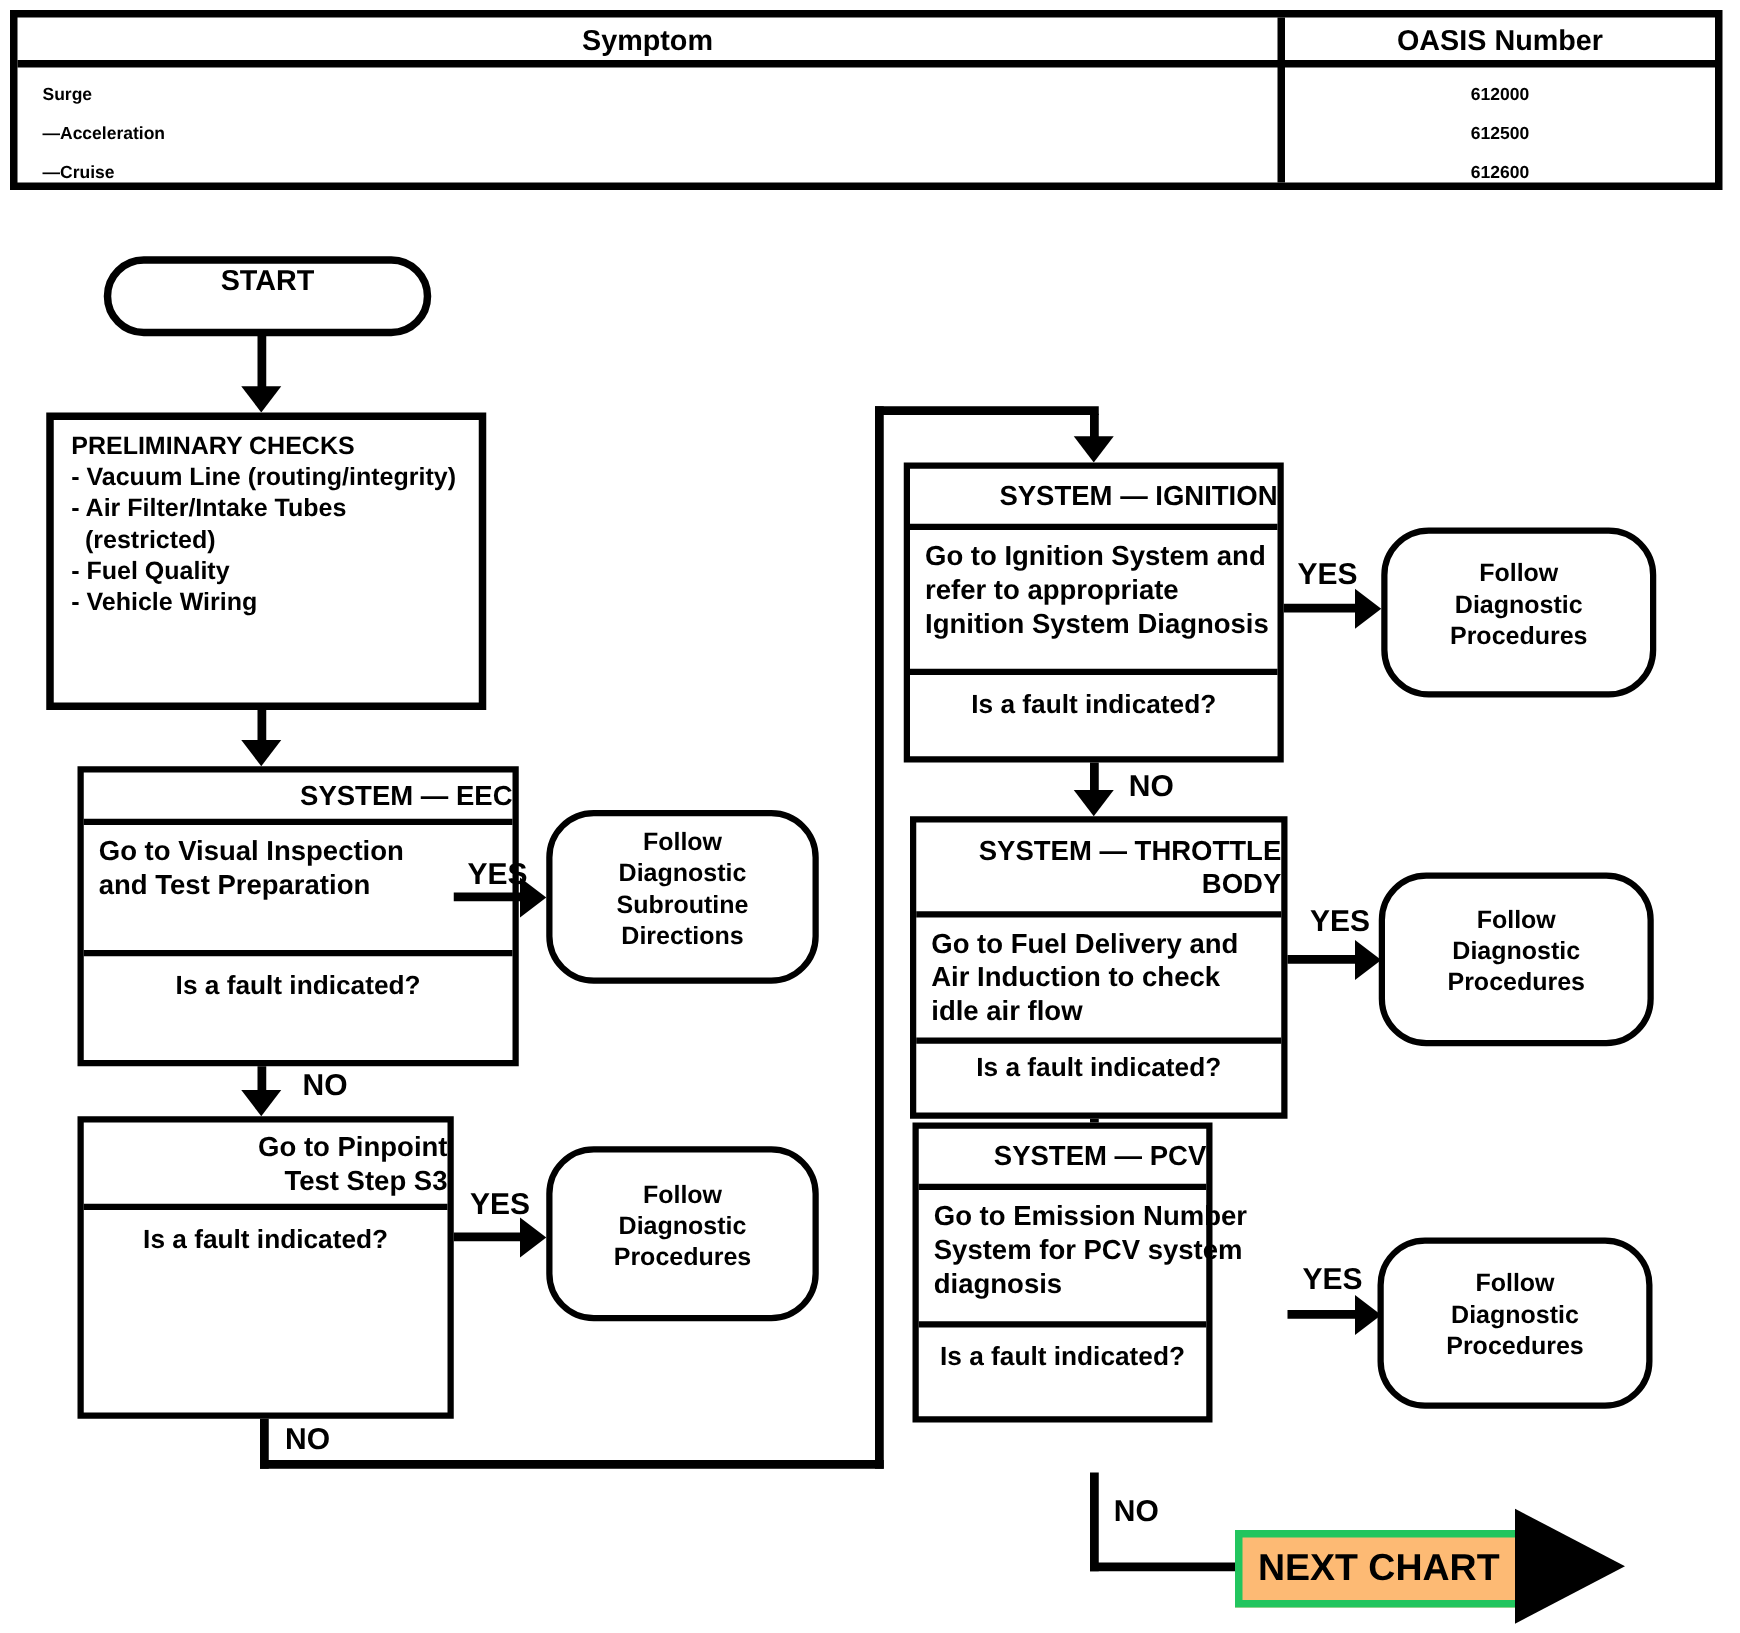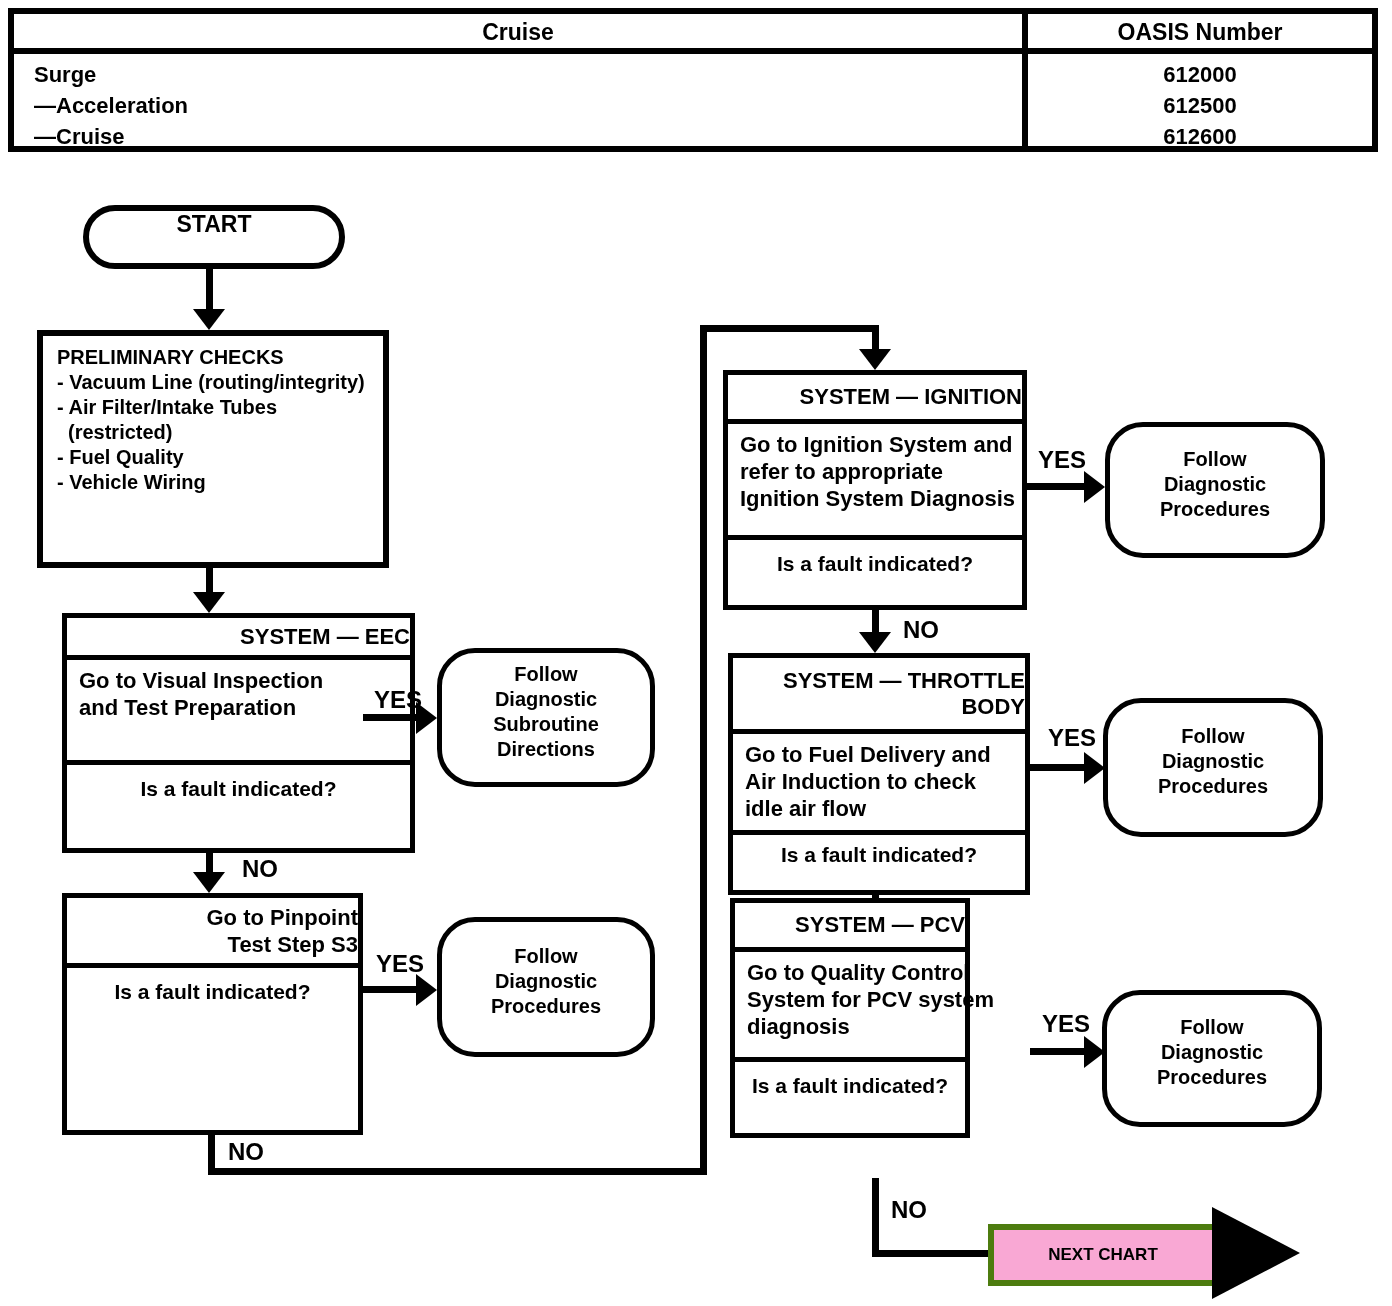--- a/index.html
+++ b/index.html
@@ -7,21 +7,21 @@
           font-family:"Liberation Sans",sans-serif;overflow:hidden;}
 
   
   .tbl{position:absolute;left:8px;top:8px;width:1370px;height:144px;border:6px solid #000;box-sizing:border-box;}
   .tbl-colsep{position:absolute;top:0;bottom:0;left:1008px;width:6px;background:#000;}
   .tbl-headsep{position:absolute;left:0;right:0;top:34px;height:6px;background:#000;}
   .th{position:absolute;top:3px;height:30px;display:flex;align-items:center;justify-content:center;
       font-weight:bold;font-size:23px;white-space:nowrap;}
   .th1{left:0;width:1008px;}
   .th2{left:1014px;width:344px;}
-  .tcell{position:absolute;height:30px;display:flex;align-items:center;font-weight:bold;font-size:22px;white-space:nowrap;}
+  .tcell{position:absolute;height:30px;display:flex;align-items:center;font-weight:bold;font-size:14px;white-space:nowrap;}
   .tsym{left:20px;}
   .toas{left:1014px;width:344px;justify-content:center;}
   .r0{top:46px;} .r1{top:77px;} .r2{top:108px;}
 
   
   .oval{position:absolute;border:6px solid #000;border-radius:34px;box-sizing:border-box;
         display:flex;justify-content:center;font-weight:bold;font-size:23px;background:#fff;}
   .box{position:absolute;border:5px solid #000;box-sizing:border-box;background:#fff;display:flex;flex-direction:column;}
   .sec-h{display:flex;flex-direction:column;align-items:flex-end;justify-content:center;text-align:center;
          font-weight:bold;font-size:22px;line-height:26px;border-bottom:5px solid #000;box-sizing:border-box;white-space:nowrap;}
@@ -33,34 +33,34 @@
         font-weight:bold;font-size:20px;line-height:25px;padding-bottom:12px;white-space:nowrap;}
   .hline,.vline{position:absolute;background:#000;}
   .hline{height:7px;} .vline{width:7px;}
   .arrow-d{position:absolute;width:0;height:0;border-left:16px solid transparent;
            border-right:16px solid transparent;border-top:21px solid #000;}
   .arrow-r{position:absolute;width:0;height:0;border-top:16px solid transparent;
            border-bottom:16px solid transparent;border-left:21px solid #000;}
   .lbl{position:absolute;font-weight:bold;font-size:24px;white-space:nowrap;}
   .prelim-line{white-space:nowrap;}
   .indent{padding-left:11px;}
-  .nextrect{position:absolute;border:6px solid #4d7c0f;box-sizing:border-box;display:flex;align-items:center;
-            justify-content:center;font-weight:bold;font-size:17px;background:#f9a8d4;white-space:nowrap;}
+  .nextrect{position:absolute;border:6px solid #22c55e;box-sizing:border-box;display:flex;align-items:center;
+            justify-content:center;font-weight:bold;font-size:30px;background:#fdba74;white-space:nowrap;}
   .nexttri{position:absolute;width:0;height:0;border-top:46px solid transparent;
            border-bottom:46px solid transparent;border-left:88px solid #000;}
 </style>
 </head>
 <body>
 
 <div class="canvas">
 
   <div class="tbl">
     <div class="tbl-colsep"></div>
     <div class="tbl-headsep"></div>
-    <div class="th th1">Cruise</div>
+    <div class="th th1">Symptom</div>
     <div class="th th2">OASIS Number</div>
 
     <div class="tcell tsym r0">Surge</div>
     <div class="tcell toas r0">612000</div>
     <div class="tcell tsym r1">—Acceleration</div>
     <div class="tcell toas r1">612500</div>
     <div class="tcell tsym r2">—Cruise</div>
     <div class="tcell toas r2">612600</div>
   </div>
 
@@ -185,21 +185,21 @@
 
   <div class="vline" style="left:872px;top:895px;height:25px;"></div>
   <div class="arrow-d" style="left:859px;top:917px;"></div>
   <div class="lbl" style="left:905px;top:901px;">NO</div>
 
   <div class="box" style="left:730px;top:898px;width:240px;height:240px;">
     <div class="sec-h" style="height:49px;">
       <span>SYSTEM — PCV</span>
     </div>
     <div class="sec-b" style="height:110px;">
-      <div>Go to Quality Control</div>
+      <div>Go to Emission Number</div>
       <div>System for PCV system</div>
       <div>diagnosis</div>
     </div>
     <div class="sec-q">Is a fault indicated?</div>
   </div>
 
   <div class="lbl" style="left:1042px;top:1010px;">YES</div>
   <div class="hline" style="left:1030px;top:1048px;width:57px;"></div>
   <div class="arrow-r" style="left:1084px;top:1036px;"></div>
   <div class="rbox" style="left:1102px;top:990px;width:220px;height:137px;">

